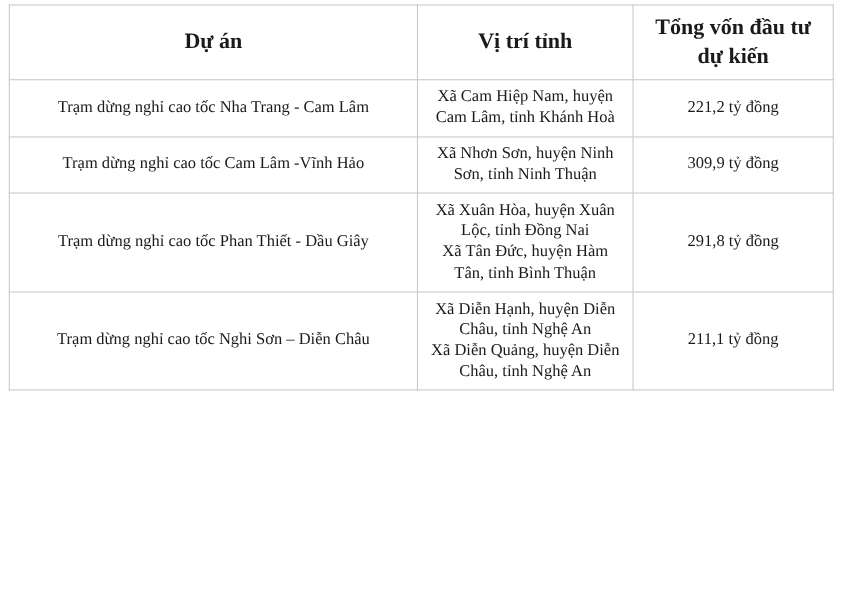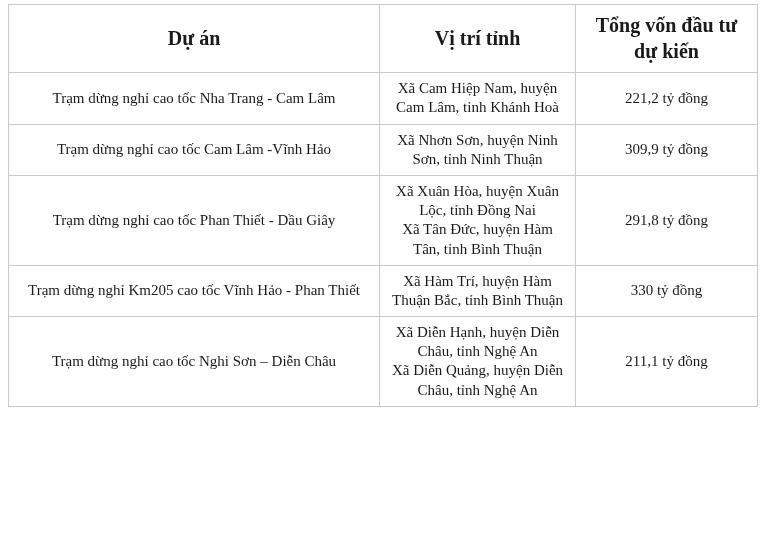--- a/index.html
+++ b/index.html
@@ -87,25 +87,20 @@
       </tr>
       <tr>
         <td class="project-cell">Trạm dừng nghỉ cao tốc Phan Thiết - Dầu Giây</td>
         <td class="location-cell">
           <span class="line">Xã Xuân Hòa, huyện Xuân Lộc, tỉnh Đồng Nai</span>
           <span class="line">Xã Tân Đức, huyện Hàm Tân, tỉnh Bình Thuận</span>
         </td>
         <td class="capital-cell">291,8 tỷ đồng</td>
       </tr>
       <tr>
-        <td class="project-cell">Trạm dừng nghỉ Km205 cao tốc Vĩnh Hảo - Phan Thiết</td>
-        <td class="location-cell">Xã Hàm Trí, huyện Hàm Thuận Bắc, tỉnh Bình Thuận</td>
-        <td class="capital-cell">330 tỷ đồng</td>
-      </tr>
-      <tr>
         <td class="project-cell">Trạm dừng nghỉ cao tốc Nghi Sơn – Diễn Châu</td>
         <td class="location-cell">
           <span class="line">Xã Diễn Hạnh, huyện Diễn Châu, tỉnh Nghệ An</span>
           <span class="line">Xã Diễn Quảng, huyện Diễn Châu, tỉnh Nghệ An</span>
         </td>
         <td class="capital-cell">211,1 tỷ đồng</td>
       </tr>
     </tbody>
   </table>
 </div>

